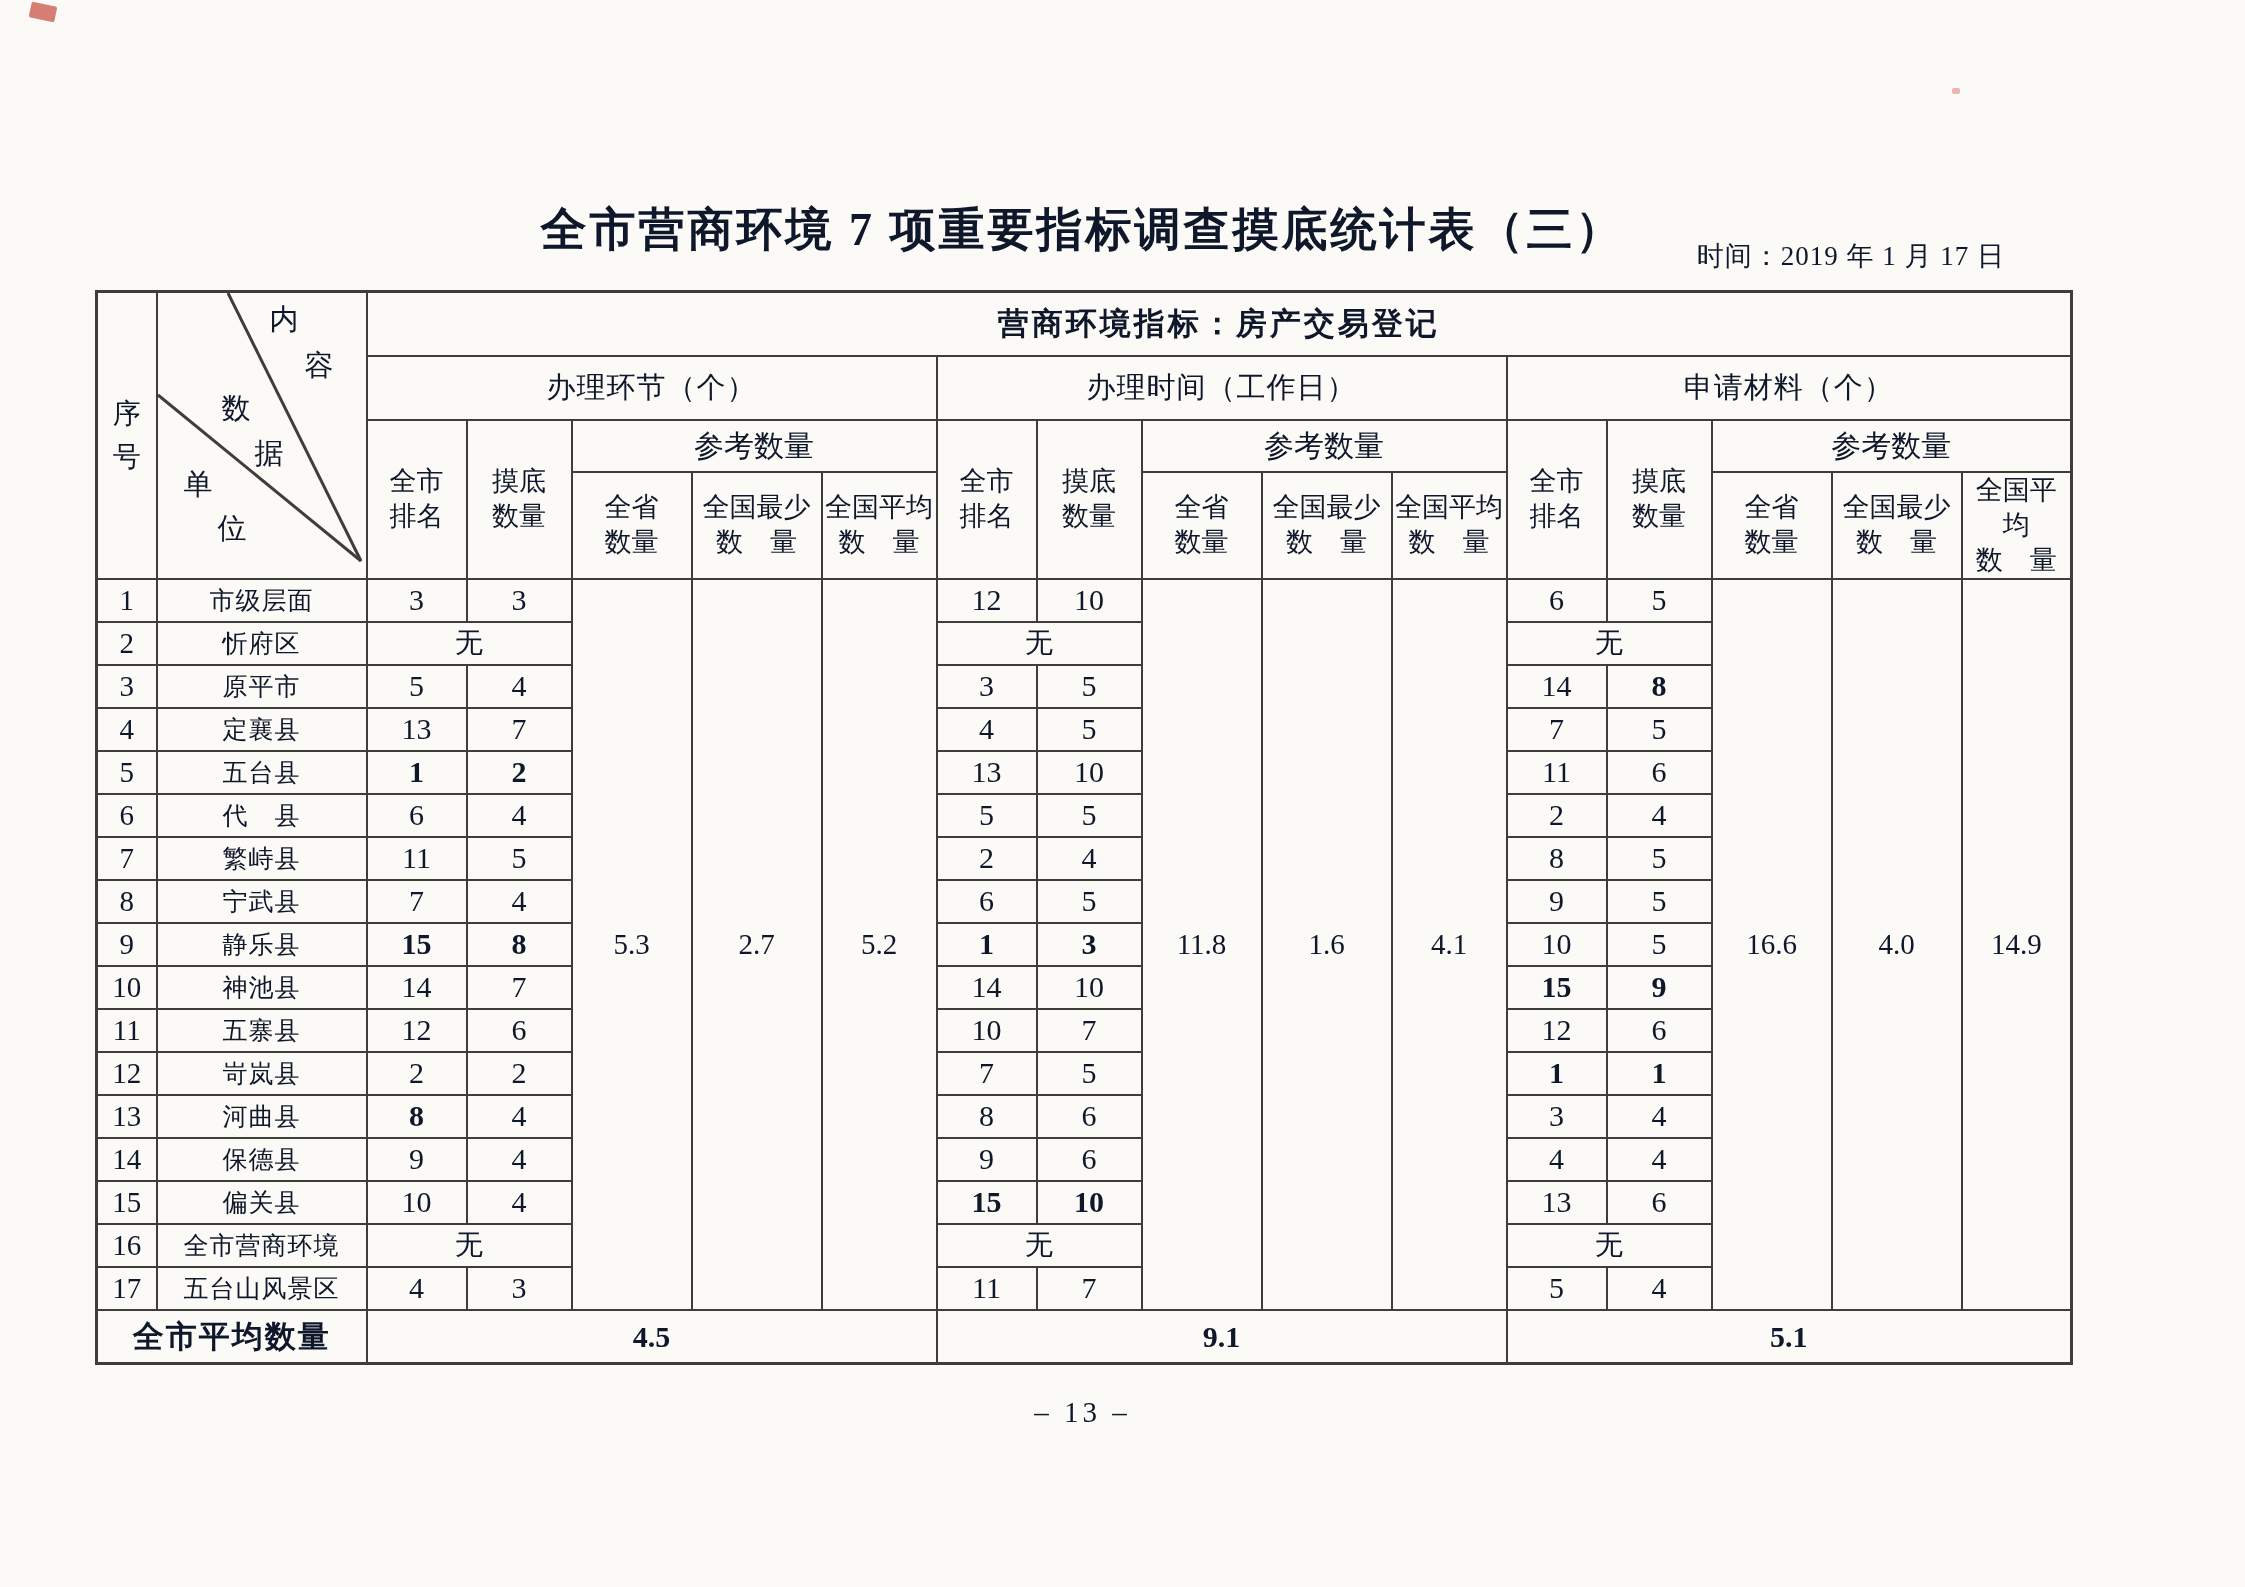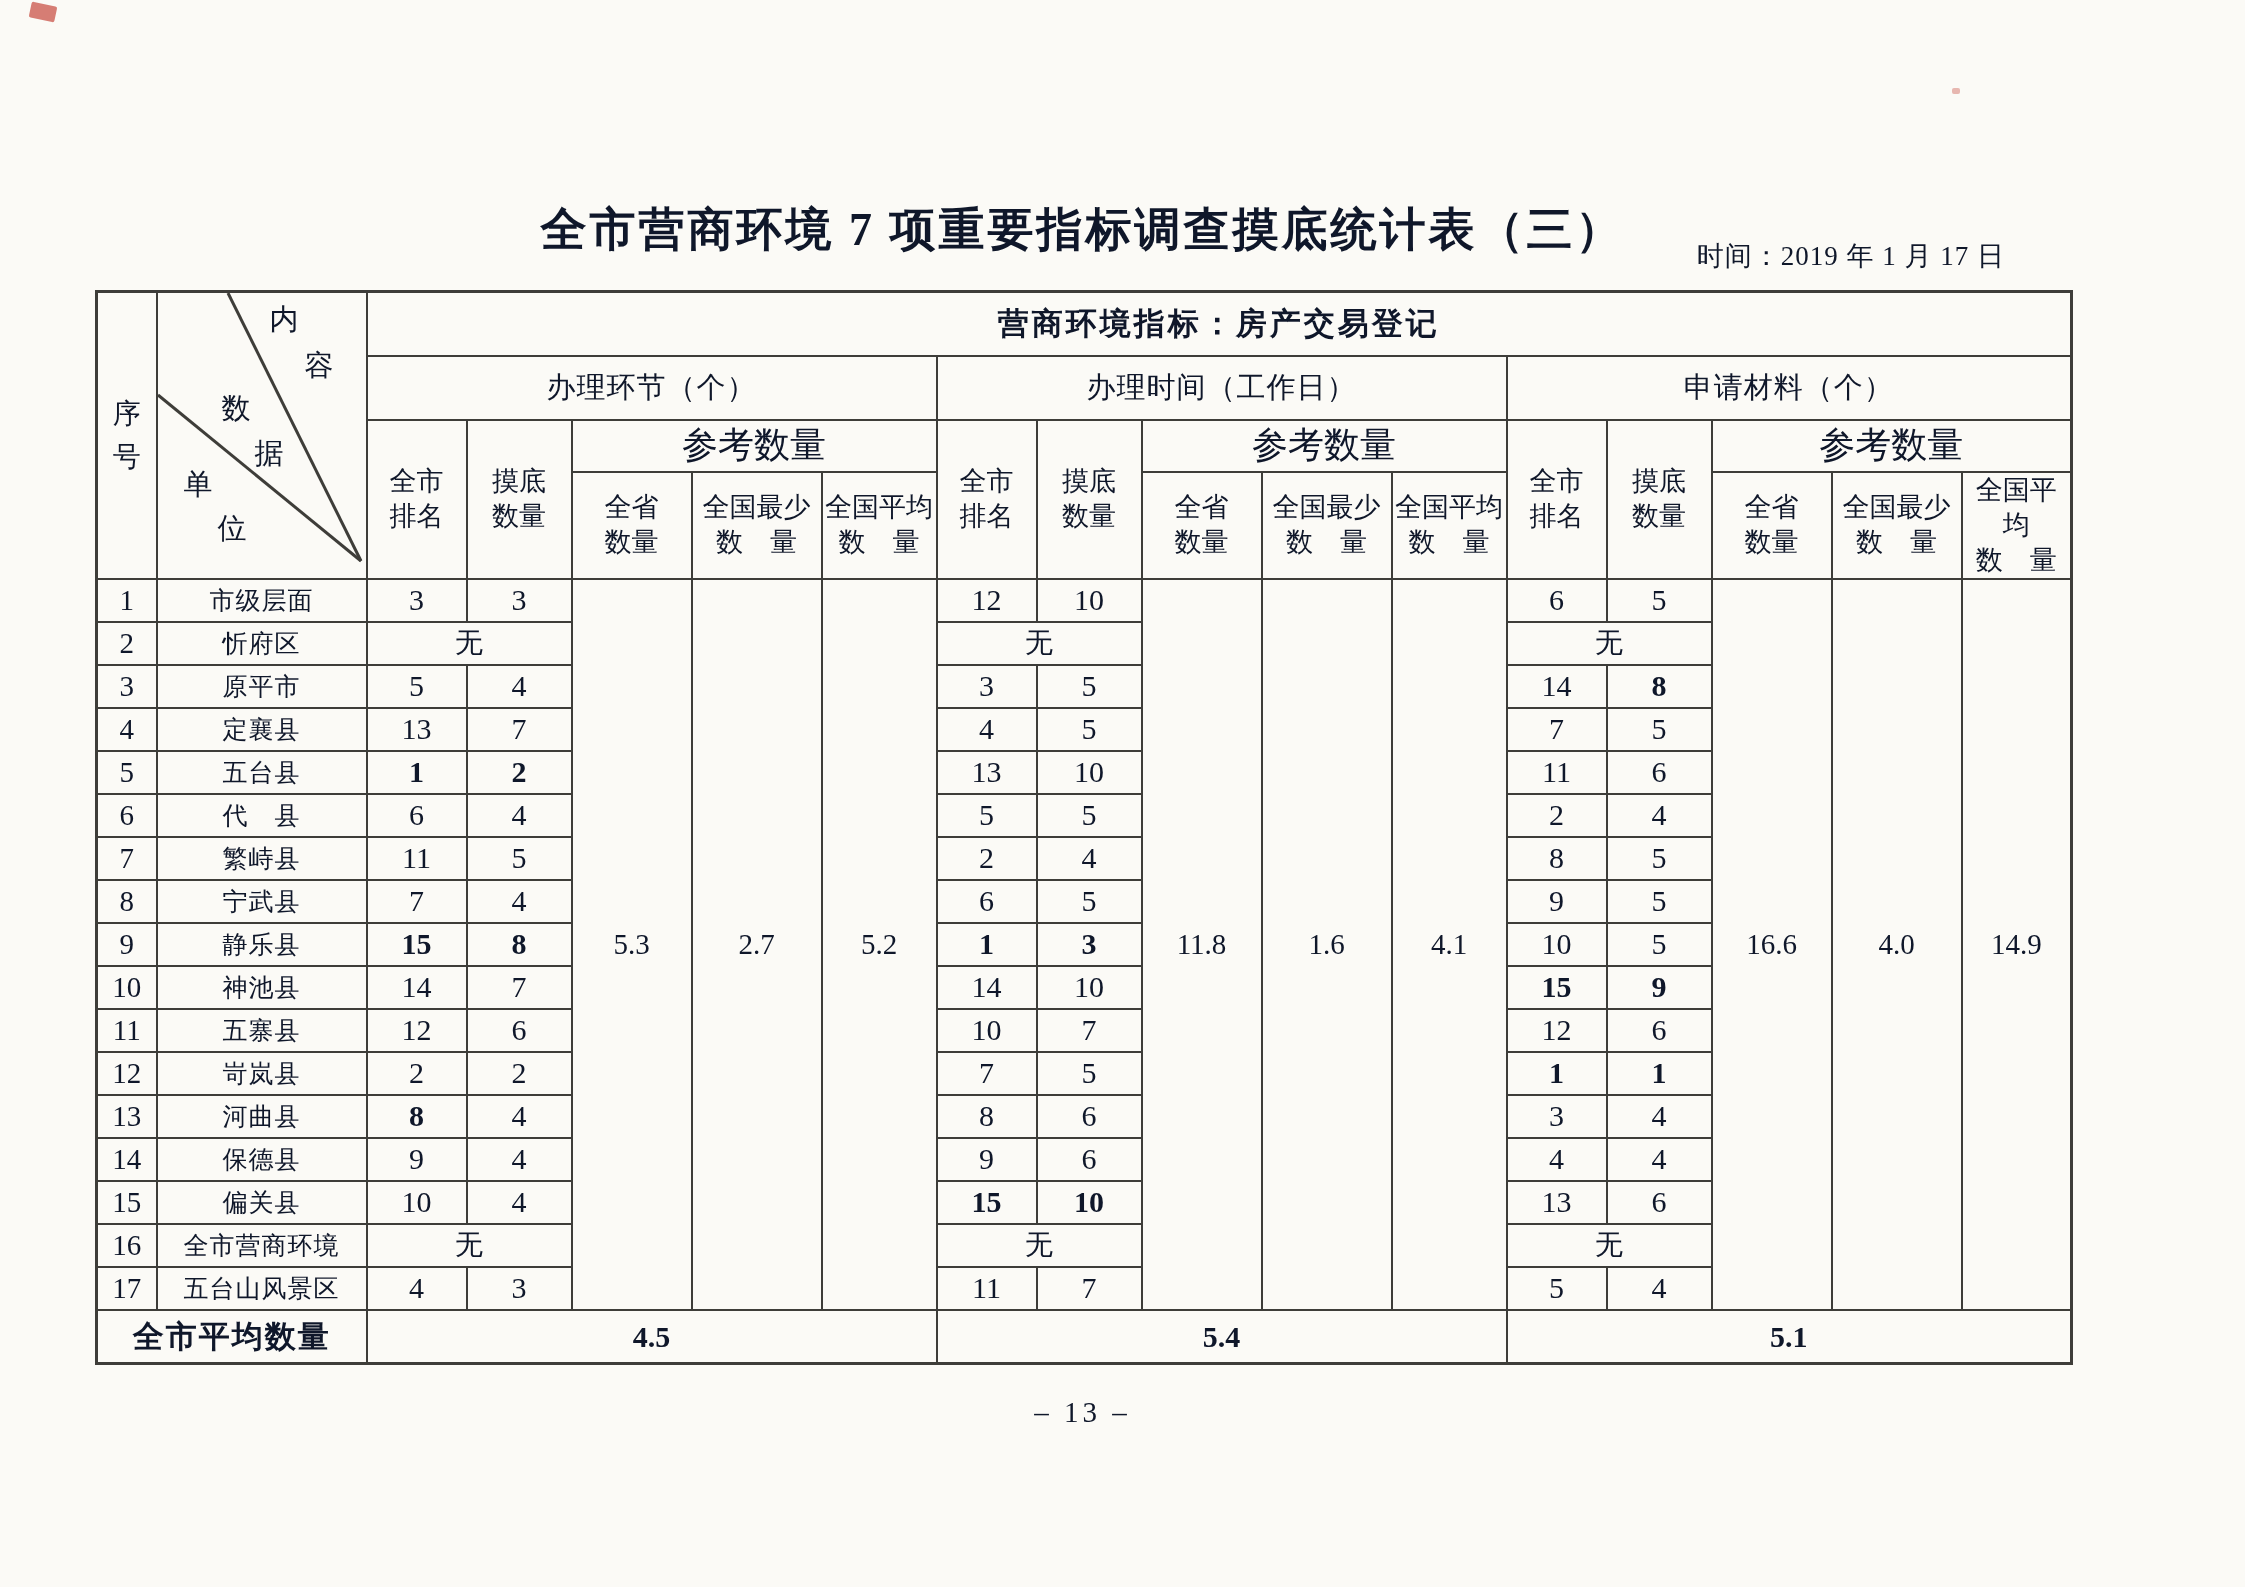--- a/index.html
+++ b/index.html
@@ -34,21 +34,21 @@
     text-align:center; vertical-align:middle;
     padding:0; overflow:hidden;
   }
   thead th { font-weight:400; font-size:27px; white-space:pre-line; line-height:1.3; }
   tr.h-indicator { height:64px; }
   tr.h-groups    { height:64px;border-radius:12px; }
   tr.h-ref       { height:52px; }
   tr.h-sub       { height:96px; }
   th.indicator  { font-weight:700; font-size:31px; letter-spacing:3px; }
   th.group-title{ font-size:29px; letter-spacing:1px; }
-  th.ref-head   { font-size:36px; }
+  th.ref-head   { font-size:30px; }
 
   th.seq-head .vstack {
     width:32px; margin:0 auto; word-break:break-all;
     font-size:28px; line-height:1.55;
   }
   th.corner { position:relative; }
   th.corner svg { position:absolute; left:0; top:0; }
   .corner-char { position:absolute; font-size:29px; line-height:1; }
 
   tbody tr { height:43px; }
@@ -325,20 +325,20 @@
           <td class="num">4</td>
           <td class="num">3</td>
           <td class="num">11</td>
           <td class="num">7</td>
           <td class="num">5</td>
           <td class="num">4</td>
         </tr>
         <tr class="avg-row">
           <td class="avg-label" colspan="2">全市平均数量</td>
           <td class="avg-value" colspan="5">4.5</td>
-          <td class="avg-value" colspan="5">5.4</td>
+          <td class="avg-value" colspan="5">9.1</td>
           <td class="avg-value" colspan="5">5.1</td>
         </tr>
       </tbody>
   </table>
 
   <div class="page-no">– 13 –</div>
 </div>
 
 </body></html>

